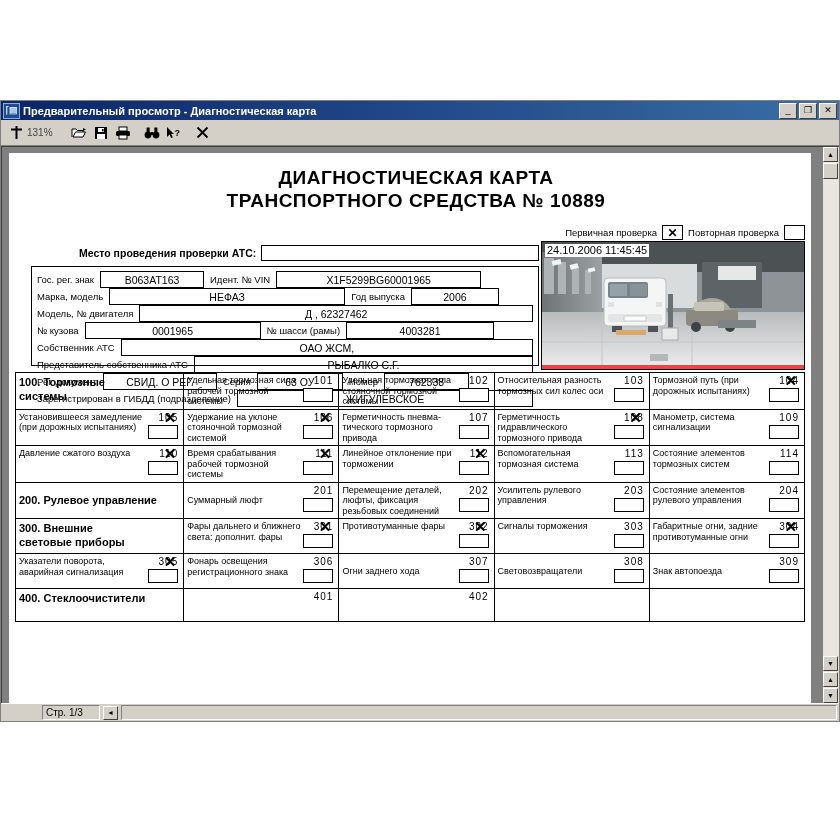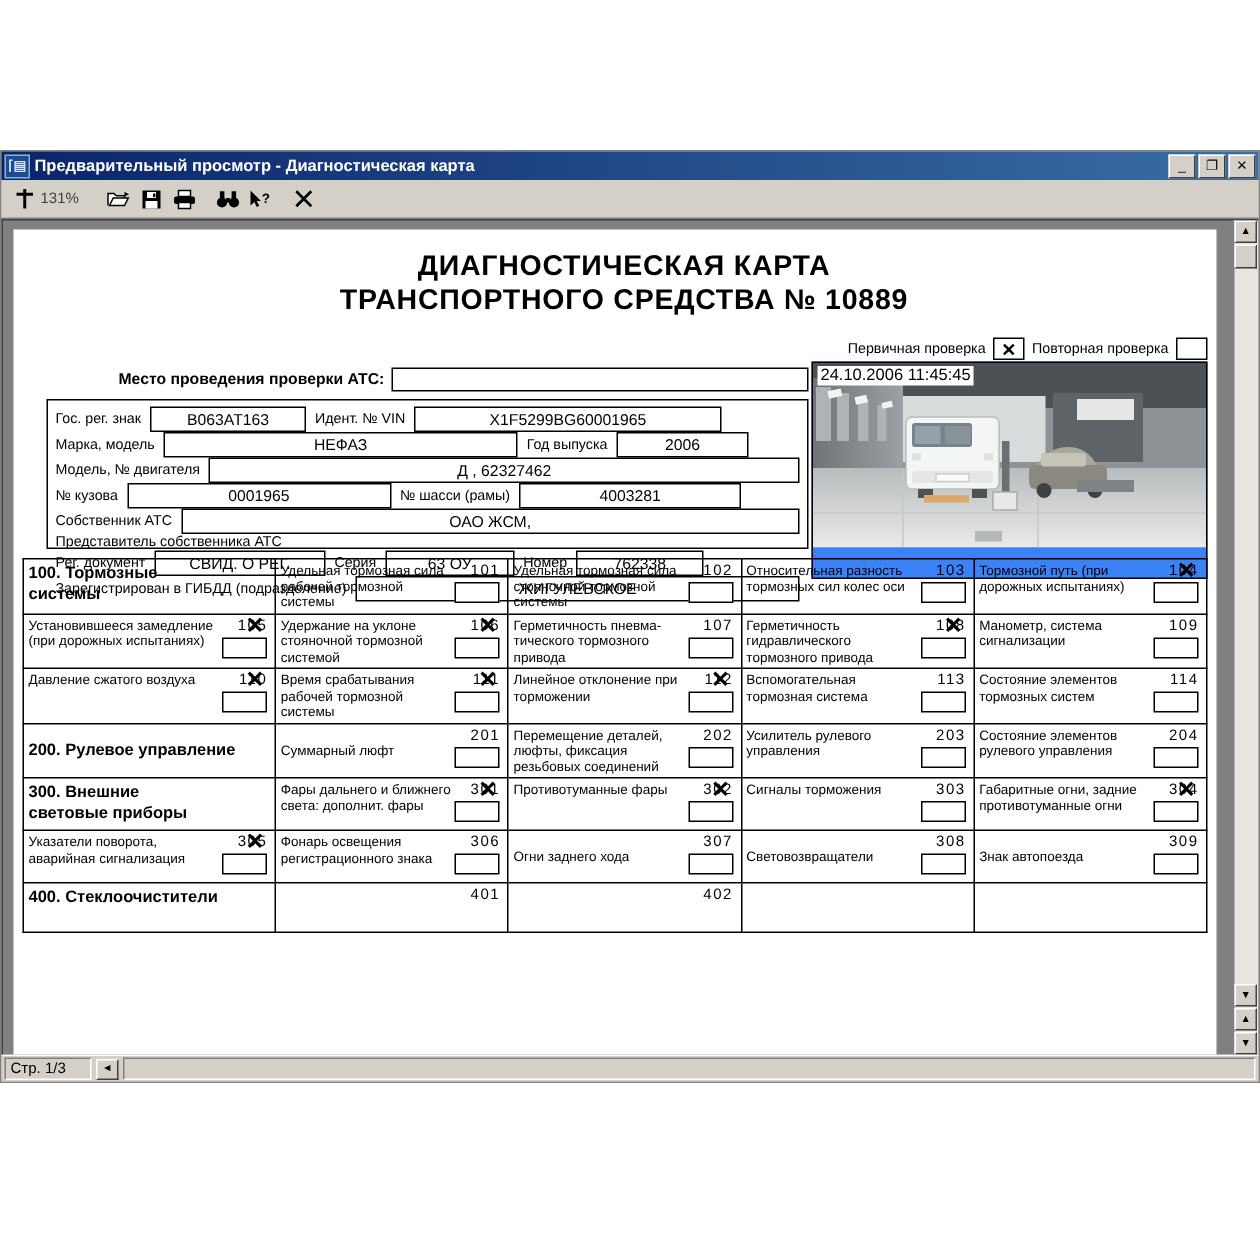--- a/index.html
+++ b/index.html
@@ -78,21 +78,21 @@
   
   .statusbar{
     height:18px;flex:0 0 18px;background:#d4d0c8;display:flex;align-items:center;
     padding:1px 2px;box-sizing:border-box;gap:3px;
     border-top:1px solid #ffffff;
   }
   .sfield{
     height:15px;min-width:58px;background:#d4d0c8;box-sizing:border-box;
     border-top:1px solid #808080;border-left:1px solid #808080;
     border-right:1px solid #ffffff;border-bottom:1px solid #ffffff;
-    font-size:10px;color:#000;line-height:13px;padding:0 3px;
+    font-size:10px;color:#000;line-height:13px;padding:0 3px;margin-left:39px;
   }
   .spager{
     width:15px;height:14px;background:#d4d0c8;
     border-top:1px solid #fff;border-left:1px solid #fff;
     border-right:1px solid #404040;border-bottom:1px solid #404040;
     box-sizing:border-box;font-size:7px;line-height:12px;text-align:center;
   }
   .sfill{
     flex:1;height:15px;box-sizing:border-box;
     border-top:1px solid #808080;border-left:1px solid #808080;
@@ -126,23 +126,23 @@
   .place-box{flex:1;height:16px;}
   .formbox{
     position:absolute;left:22px;top:113px;width:508px;height:100px;
     border:1px solid #000;box-sizing:border-box;padding:4px 5px;
     display:flex;flex-direction:column;justify-content:space-between;
   }
   .frow{display:flex;align-items:center;gap:6px;font-size:9.5px;white-space:nowrap;text-align:right;}
   .flab{font-size:9.5px;}
   
   .photo{
-    position:absolute;right:6px;top:88px;width:264px;height:145px;
+    position:absolute;right:6px;top:88px;width:264px;height:129px;
     border:1px solid #000;box-sizing:border-box;overflow:hidden;
-    background:#3b82f6;
+    background:#ef4444;
   }
   .stamp{
     position:absolute;left:3px;top:2px;background:#fff;color:#000;
     font-size:11px;padding:0 2px;z-index:3;line-height:13px;
     font-family:"Liberation Sans", sans-serif;
   }
   
   .insp{
     position:absolute;left:6px;top:219px;right:6px;
     border:1px solid #000;box-sizing:border-box;
@@ -350,20 +350,21 @@
             <span class="fbox" style="width:176px">0001965</span>
             <span class="flab">№ шасси (рамы)</span>
             <span class="fbox" style="width:148px">4003281</span>
           </div>
           <div class="frow">
             <span class="flab">Собственник АТС</span>
             <span class="fbox" style="flex:1">ОАО    ЖСМ,</span>
           </div>
           <div class="frow">
             <span class="flab">Представитель собственника АТС</span>
+            <span class="fbox" style="flex:1">РЫБАЛКО  С.Г.</span>
           </div>
           <div class="frow">
             <span class="flab">Рег. документ</span>
             <span class="fbox" style="width:114px">СВИД. О РЕГ.</span>
             <span class="flab">Серия</span>
             <span class="fbox" style="width:86px">63  ОУ</span>
             <span class="flab">Номер</span>
             <span class="fbox" style="width:85px">762338</span>
           </div>
           <div class="frow">

